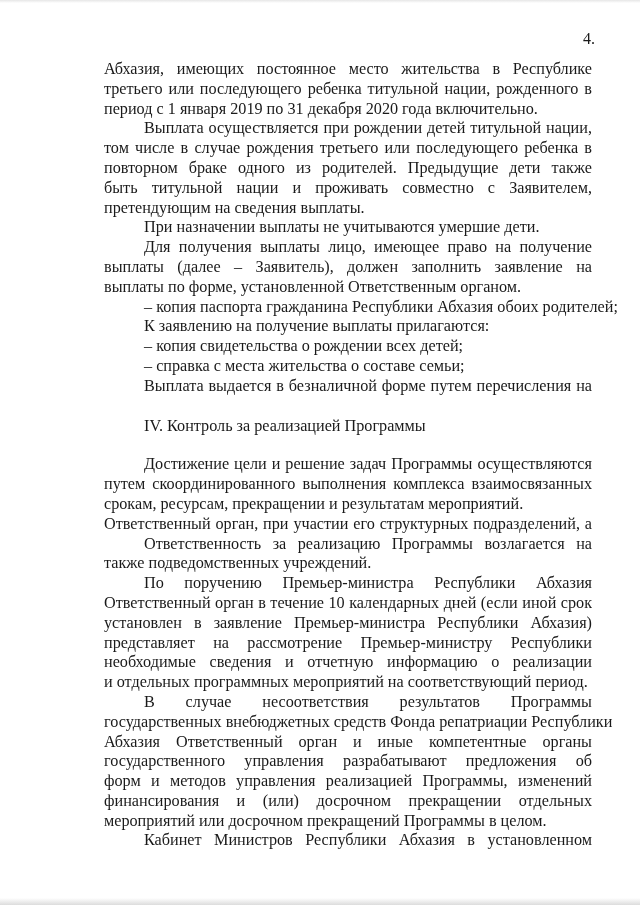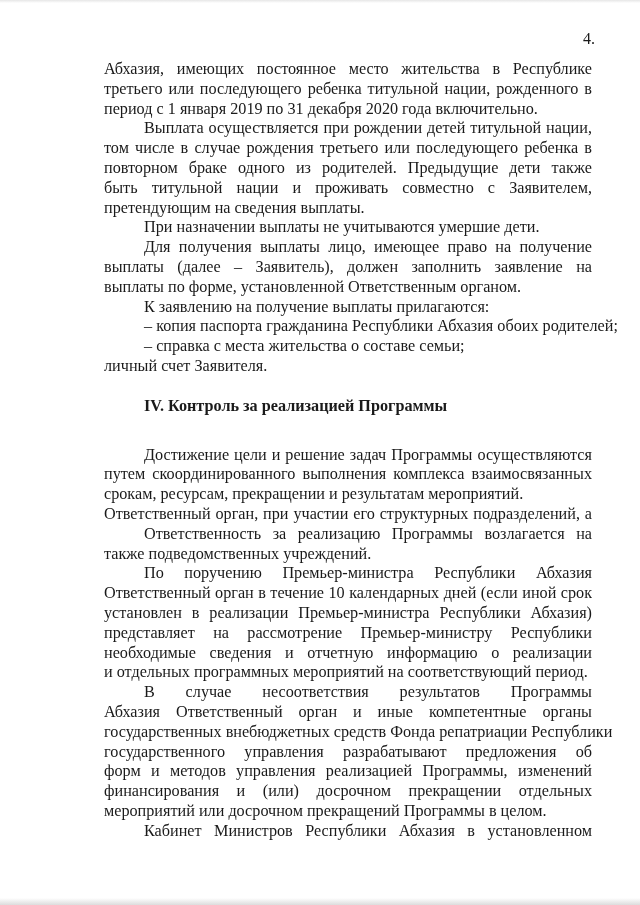--- a/index.html
+++ b/index.html
@@ -15,21 +15,21 @@
     font-size: 16px; text-align: right;
   }
   .content {
     position: absolute; left: 104px; top: 60px; width: 488px;
     font-size: 16.2px; line-height: 19.8px;
   }
   .line { display: block; white-space: nowrap; height: 19.8px; }
   .line.j { text-align: justify; text-align-last: justify; white-space: normal; overflow: hidden; }
   .line.ind { padding-left: 40px; }
   .heading {
-    font-weight: bold; padding-left: 40px; margin-top: 20px; margin-bottom: 29px;
+    font-weight: normal; padding-left: 40px; margin-top: 20px; margin-bottom: 19px;
     height: 19.8px; white-space: nowrap;
   }
   .para { display: block; }
   .scan-top {
     position: absolute; left: 0; top: 0; width: 640px; height: 3px;
     background: linear-gradient(to bottom, #e6e6e6, #ffffff);
   }
   .scan-bottom {
     position: absolute; left: 0; top: 898px; width: 640px; height: 7px;
     background: linear-gradient(to bottom, #ffffff, #dcdcdc);
@@ -63,61 +63,64 @@
       <span class="line ind">При назначении выплаты не учитываются умершие дети.</span>
     </div>
 
     <div class="para">
       <span class="line j ind">Для получения выплаты лицо, имеющее право на получение</span>
       <span class="line j">выплаты (далее – Заявитель), должен заполнить заявление на получение</span>
       <span class="line">выплаты по форме, установленной Ответственным органом.</span>
     </div>
 
     <div class="para">
-      <span class="line ind">К заявлению на получение выплаты прилагаются:</span>
+      <span class="line ind">– копия паспорта гражданина Республики Абхазия обоих родителей;</span>
     </div>
 
     <div class="para">
-      <span class="line ind">– копия паспорта гражданина Республики Абхазия обоих родителей;</span>
+      <span class="line ind">К заявлению на получение выплаты прилагаются:</span>
+    </div>
+    <div class="para">
+      <span class="line ind">– копия свидетельства о рождении всех детей;</span>
     </div>
     <div class="para">
       <span class="line ind">– справка с места жительства о составе семьи;</span>
     </div>
 
     <div class="para">
-      <span class="line">личный счет Заявителя.</span>
+      <span class="line j ind">Выплата выдается в безналичной форме путем перечисления на</span>
     </div>
 
     <div class="heading">IV. Контроль за реализацией Программы</div>
 
     <div class="para">
       <span class="line j ind">Достижение цели и решение задач Программы осуществляются</span>
       <span class="line j">путем скоординированного выполнения комплекса взаимосвязанных по</span>
       <span class="line">срокам, ресурсам, прекращении и результатам мероприятий.</span>
     </div>
 
     <div class="para">
       <span class="line j">Ответственный орган, при участии его структурных подразделений, а</span>
       <span class="line j ind">Ответственность за реализацию Программы возлагается на</span>
       <span class="line">также подведомственных учреждений.</span>
     </div>
 
     <div class="para">
       <span class="line j ind">По поручению Премьер-министра Республики Абхазия</span>
       <span class="line j">Ответственный орган в течение 10 календарных дней (если иной срок не</span>
-      <span class="line j">установлен в реализации Премьер-министра Республики Абхазия)</span>
+      <span class="line j">установлен в заявление Премьер-министра Республики Абхазия)</span>
       <span class="line j">представляет на рассмотрение Премьер-министру Республики Абхазия все</span>
       <span class="line j">необходимые сведения и отчетную информацию о реализации Программы</span>
       <span class="line">и отдельных программных мероприятий на соответствующий период.</span>
     </div>
 
     <div class="para">
       <span class="line j ind">В случае несоответствия результатов Программы запланированным</span>
+      <span class="line">государственных внебюджетных средств Фонда репатриации Республики</span>
       <span class="line j">Абхазия Ответственный орган и иные компетентные органы</span>
-      <span class="line">государственных внебюджетных средств Фонда репатриации Республики</span>
       <span class="line j">государственного управления разрабатывают предложения об изменении</span>
       <span class="line j">форм и методов управления реализацией Программы, изменений объемов</span>
       <span class="line j">финансирования и (или) досрочном прекращении отдельных программных</span>
       <span class="line">мероприятий или досрочном прекращений Программы в целом.</span>
     </div>
 
     <div class="para">
       <span class="line j ind">Кабинет Министров Республики Абхазия в установленном</span>
 
     </div>

